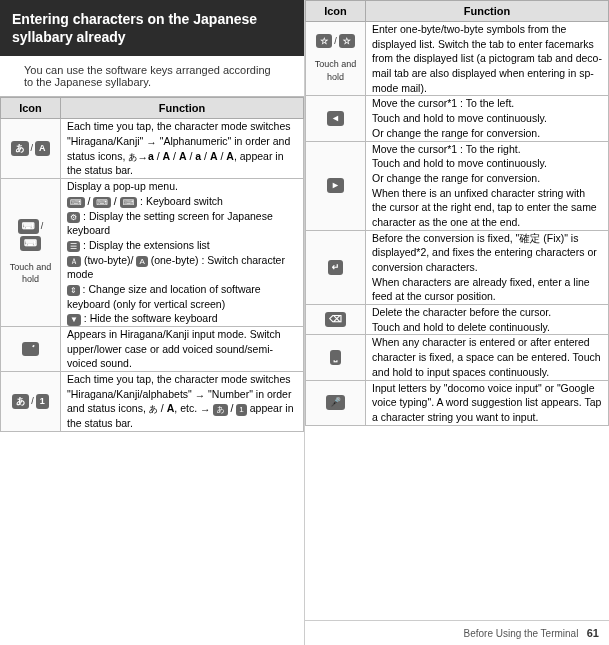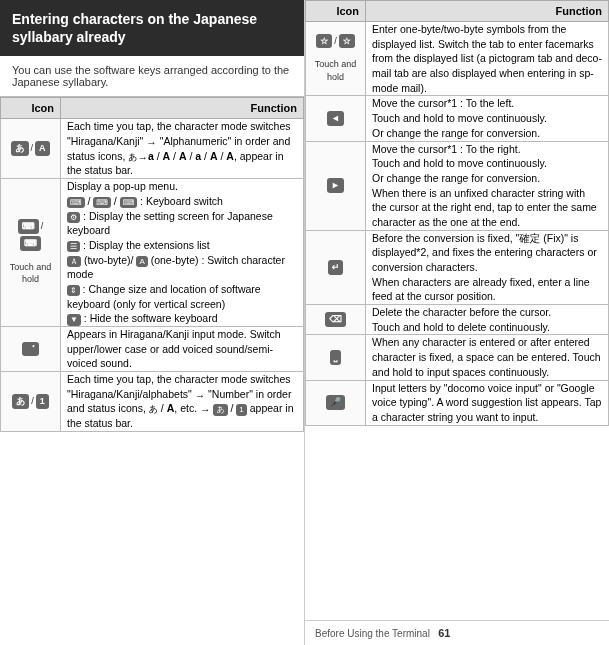--- a/index.html
+++ b/index.html
@@ -23,21 +23,21 @@
     .left-header {
       background: #2c2c2c;
       color: #fff;
       padding: 10px 12px;
       font-size: 14px;
       font-weight: bold;
       line-height: 1.3;
     }
 
     .left-subtitle {
-      padding: 8px 12px;
+      padding: 8px 24px;
       font-size: 11px;
       color: #333;
       border-bottom: 1px solid #bbb;
     }
 
     
     .right-panel {
       width: 304px;
       padding: 0;
     }
@@ -46,21 +46,21 @@
     table {
       width: 100%;
       border-collapse: collapse;
       font-size: 10.5px;
     }
 
     table thead tr th {
       background: #e0e0e0;
       border: 1px solid #aaa;
       padding: 4px 6px;
-      text-align: right;
+      text-align: center;
       font-weight: bold;
       font-size: 11px;
     }
 
     table tbody tr td {
       border: 1px solid #bbb;
       padding: 0 6px;
       vertical-align: top;
       line-height: 1.4;
     }
@@ -102,21 +102,21 @@
       margin-top: 8px;
     }
 
     
     .footer {
       position: fixed;
       bottom: 0;
       right: 0;
       width: 304px;
       padding: 6px 10px;
-      text-align: left;
+      text-align: right;
       font-size: 10px;
       color: #555;
       border-top: 1px solid #ccc;
       background: #fff;
     }
 
     .footer-page {
       font-weight: bold;
       font-size: 11px;
       color: #333;

